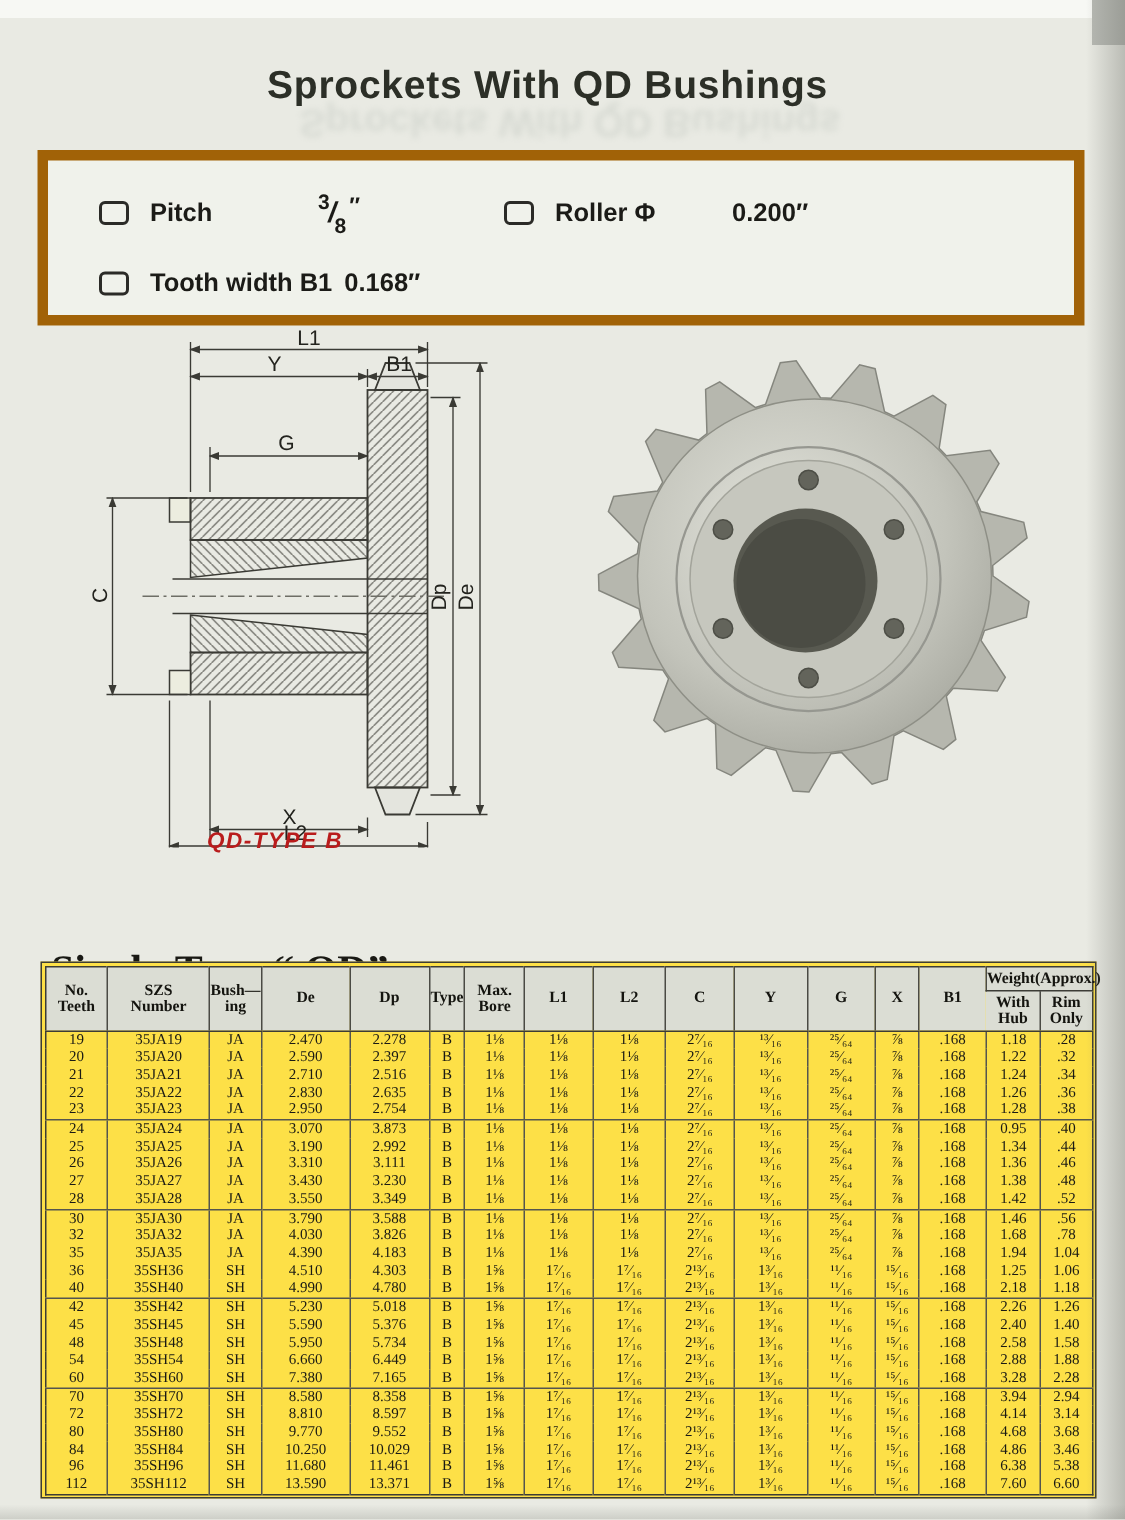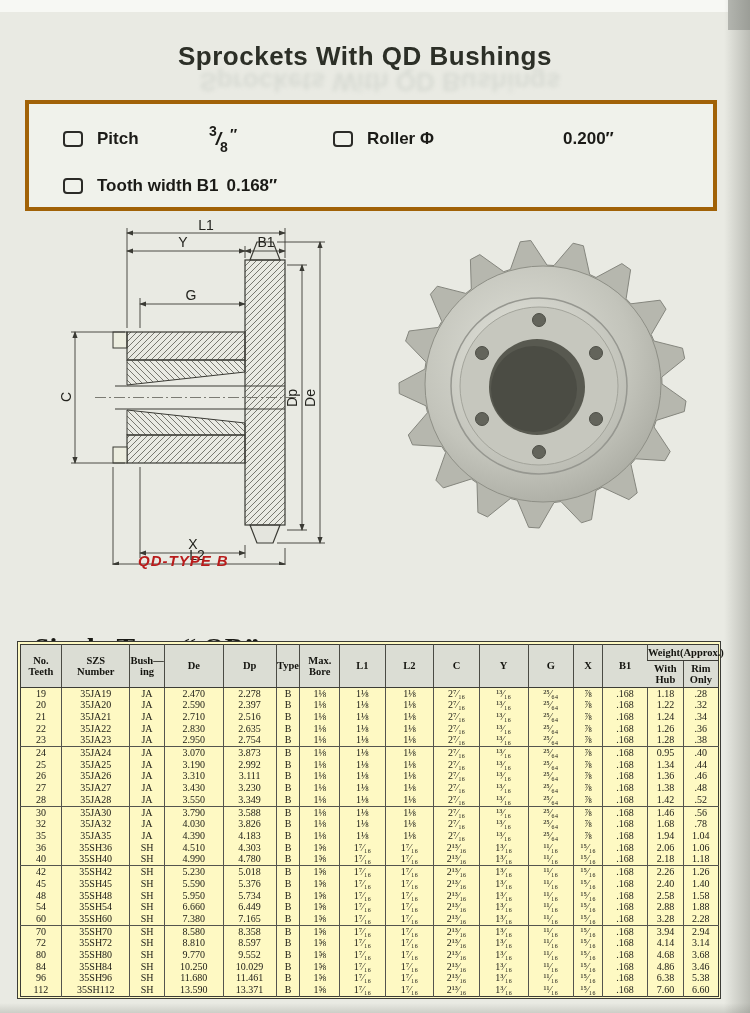--- a/index.html
+++ b/index.html
@@ -12,49 +12,49 @@
   .bottom-shade{position:absolute;left:0;bottom:0;width:750px;height:10px;
        background:linear-gradient(to bottom,rgba(0,0,0,0),rgba(120,122,115,.25));}
 
   .page-title{position:absolute;left:0;top:24px;width:730px;text-align:center;
        font-size:26px;font-weight:700;letter-spacing:.5px;color:#2c2f27;}
   .ghost-title{position:absolute;left:60px;top:66px;width:640px;text-align:center;
        font-size:26px;font-weight:700;color:#9aa49c;opacity:.22;filter:blur(2px);
        transform:scaleY(-1);}
 
   .spec-box{position:absolute;left:25px;top:100px;width:684px;height:103px;
-       border:4px solid #a16207;background:rgba(246,247,242,.55);}
+       border:7px solid #a16207;background:rgba(246,247,242,.55);}
   .spec-row{position:absolute;left:0;width:100%;display:flex;align-items:center;}
   .spec-row.r1{top:22px;}
   .spec-row.r2{top:72px;}
   .cbx{display:inline-block;width:16px;height:12px;border:2px solid #2b2b27;
        border-radius:4px;margin:0 14px 0 34px;flex:0 0 auto;}
   .spec-label{font-size:17px;font-weight:700;color:#1b1b17;}
   .spec-value{font-size:17px;font-weight:700;color:#1b1b17;}
   .w110{width:112px;}
   .pitch-frac{font-size:15px;font-weight:700;}
   .pitch-frac sup{font-size:14px;position:relative;top:-3px;}
   .pitch-frac .fs{font-size:19px;font-style:italic;margin:0 -1px;}
   .pitch-frac sub{font-size:14px;position:relative;top:3px;}
   .pitch-frac .unit{font-size:15px;position:relative;top:-6px;margin-left:2px;}
   .gap-roller{width:62px;}
   .roller-lbl{width:118px;}
-  .val-roller{margin-left:78px;}
+  .val-roller{}
   .val-tooth{margin-left:8px;}
 
   .diagram-svg{position:absolute;left:45px;top:220px;}
   .diagram-caption{position:absolute;left:138px;top:552px;font-size:15px;font-weight:700;
        font-style:italic;letter-spacing:1px;color:#b91c1c;text-align:right;}
   .photo-svg{position:absolute;left:378px;top:236px;}
 
   .section-heading{position:absolute;left:30px;top:628px;margin:4px;
        font-family:"Liberation Serif",serif;font-size:28px;font-weight:700;color:#191914;}
 
-  .data-table-wrap{position:absolute;left:17px;top:641px;width:699px;
-       border:1.5px solid #3c3c36;background:#fef9c3;padding:1.5px;}
+  .data-table-wrap{position:absolute;left:27px;top:641px;width:699px;
+       border:1.5px solid #3c3c36;background:#fde047;padding:1.5px;}
   table.data{width:100%;border-collapse:collapse;table-layout:fixed;
        border:1px solid #3c3c36;font-family:"Liberation Serif",serif;}
   table.data th{background:#dbddd4;font-size:10.5px;font-weight:700;line-height:1.05;
        white-space:pre-line;padding:2px 0;border-left:1px solid #4a4a44;
        border-bottom:1px solid #3c3c36;color:#14140f;}
   table.data th:first-child,table.data td:first-child{border-left:none;}
   table.data td{font-size:10px;text-align:center;height:11.7px;line-height:11.7px;
        padding:0;border-left:1px solid #55554e;color:#1a1a14;white-space:nowrap;overflow:hidden;}
   table.data tr.group-end td{border-bottom:1px solid #55554e;}
   table.data .wg{border-bottom:1px solid #3c3c36;}
@@ -485,21 +485,21 @@
           <td>4.303</td>
           <td>B</td>
           <td>1⅝</td>
           <td>1⁷⁄₁₆</td>
           <td>1⁷⁄₁₆</td>
           <td>2¹³⁄₁₆</td>
           <td>1³⁄₁₆</td>
           <td>¹¹⁄₁₆</td>
           <td>¹⁵⁄₁₆</td>
           <td>.168</td>
-          <td>2.06</td>
+          <td>1.25</td>
           <td>1.06</td>
         </tr>
         <tr class="group-end">
           <td>40</td>
           <td>35SH40</td>
           <td>SH</td>
           <td>4.990</td>
           <td>4.780</td>
           <td>B</td>
           <td>1⅝</td>

